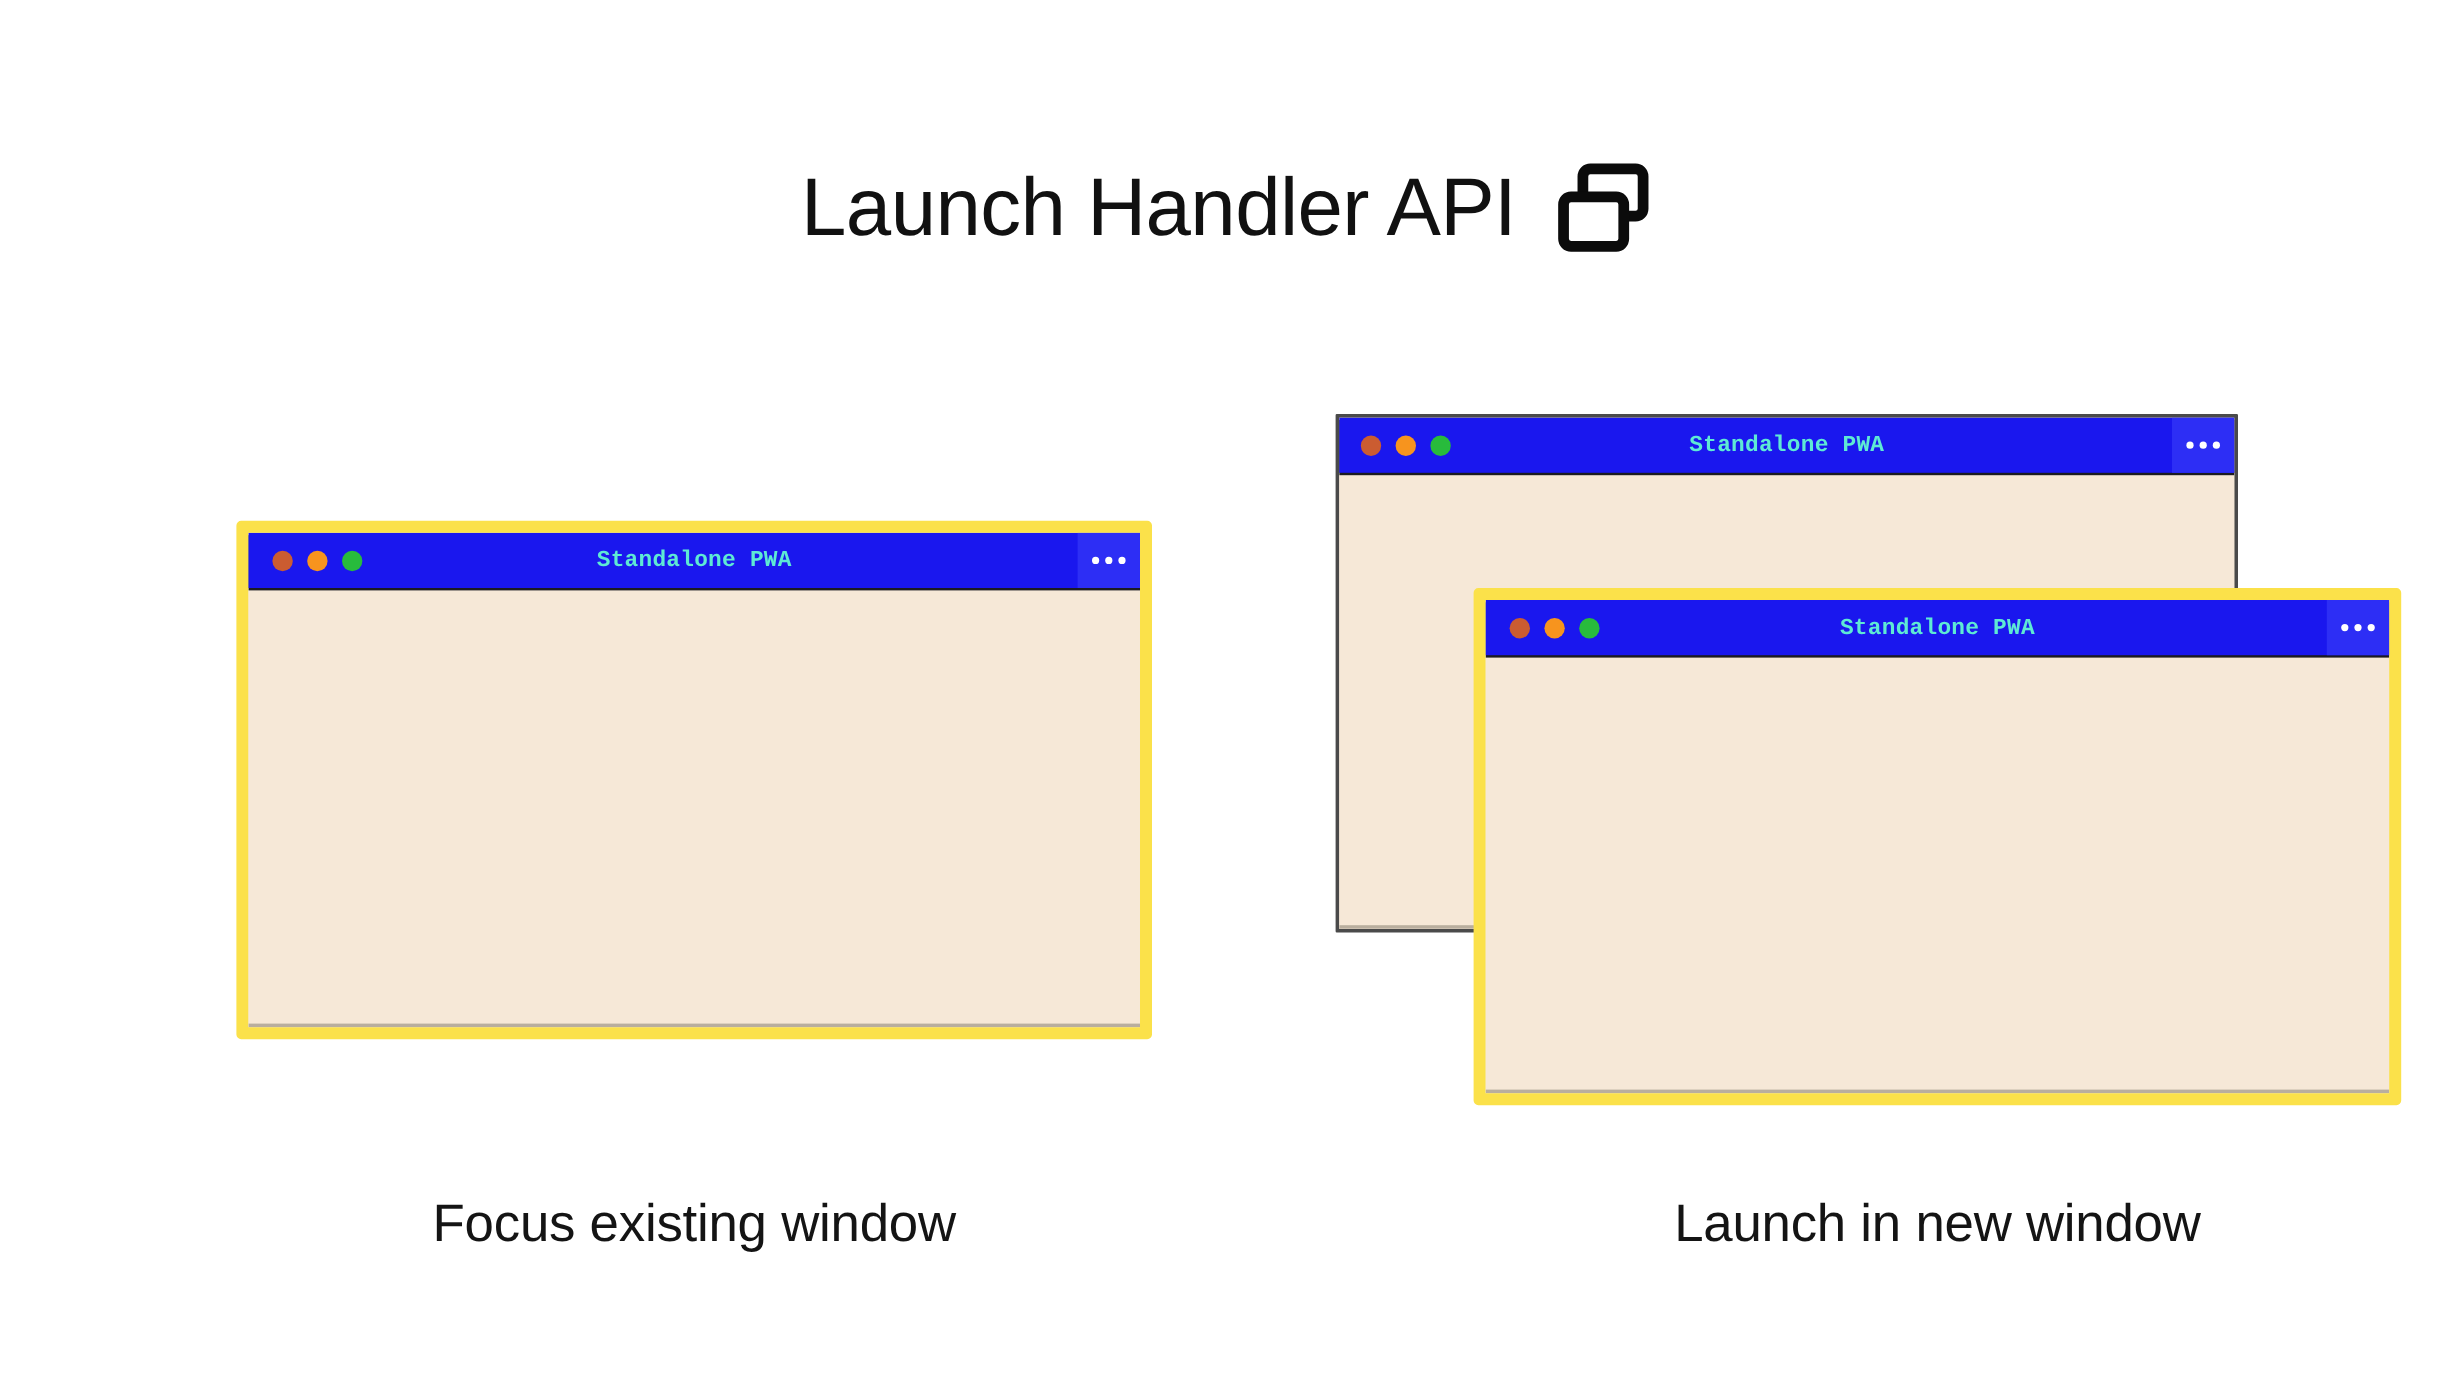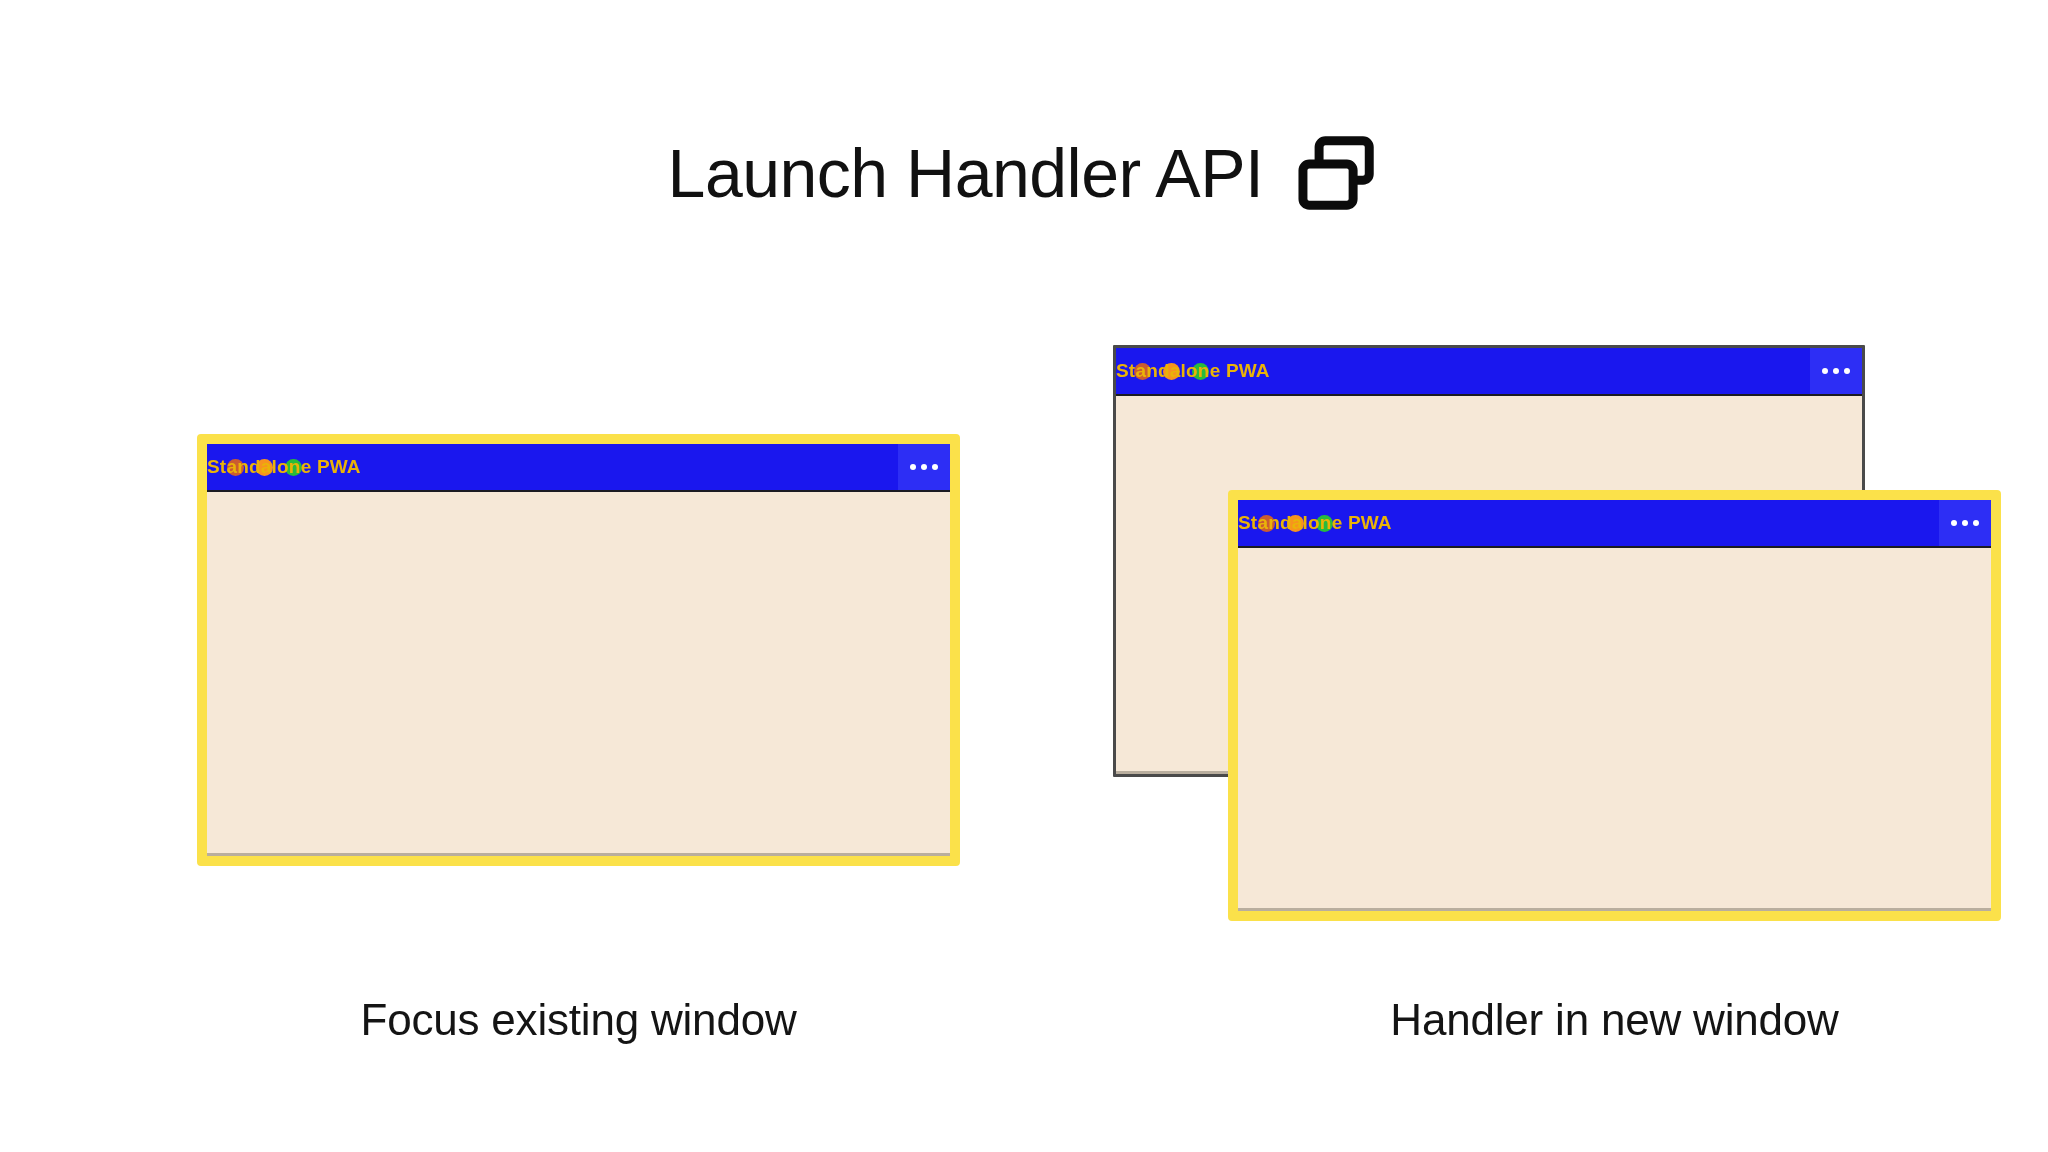--- a/index.html
+++ b/index.html
@@ -87,25 +87,27 @@
   .dot {
     border-radius: 50%;
     display: block;
   }
   .dot.red    { background: #cb5c31; }
   .dot.yellow { background: #f7941e; }
   .dot.green  { background: #28bb3c; }
 
   .titlebar-title {
     flex: 1 1 auto;
-    color: #eab308;
+    text-align: center;
+    color: #5eead4;
     font-weight: bold;
     white-space: nowrap;
     letter-spacing: 0.2px;
     z-index: 3;
+    font-family: Liberation Mono, monospace;
   }
 
   .menu-button {
     position: absolute;
     right: 0;
     top: 0;
     bottom: 0;
     background: #2d2ef5;
     display: flex;
     align-items: center;
@@ -266,13 +268,13 @@
           <span></span>
           <span></span>
           <span></span>
         </span>
       </div>
     </div>
     <div class="window-body"></div>
   </div>
 </div>
 
-<div id="caption-new" class="caption">Handler in new window</div>
+<div id="caption-new" class="caption">Launch in new window</div>
 
 </body></html>

